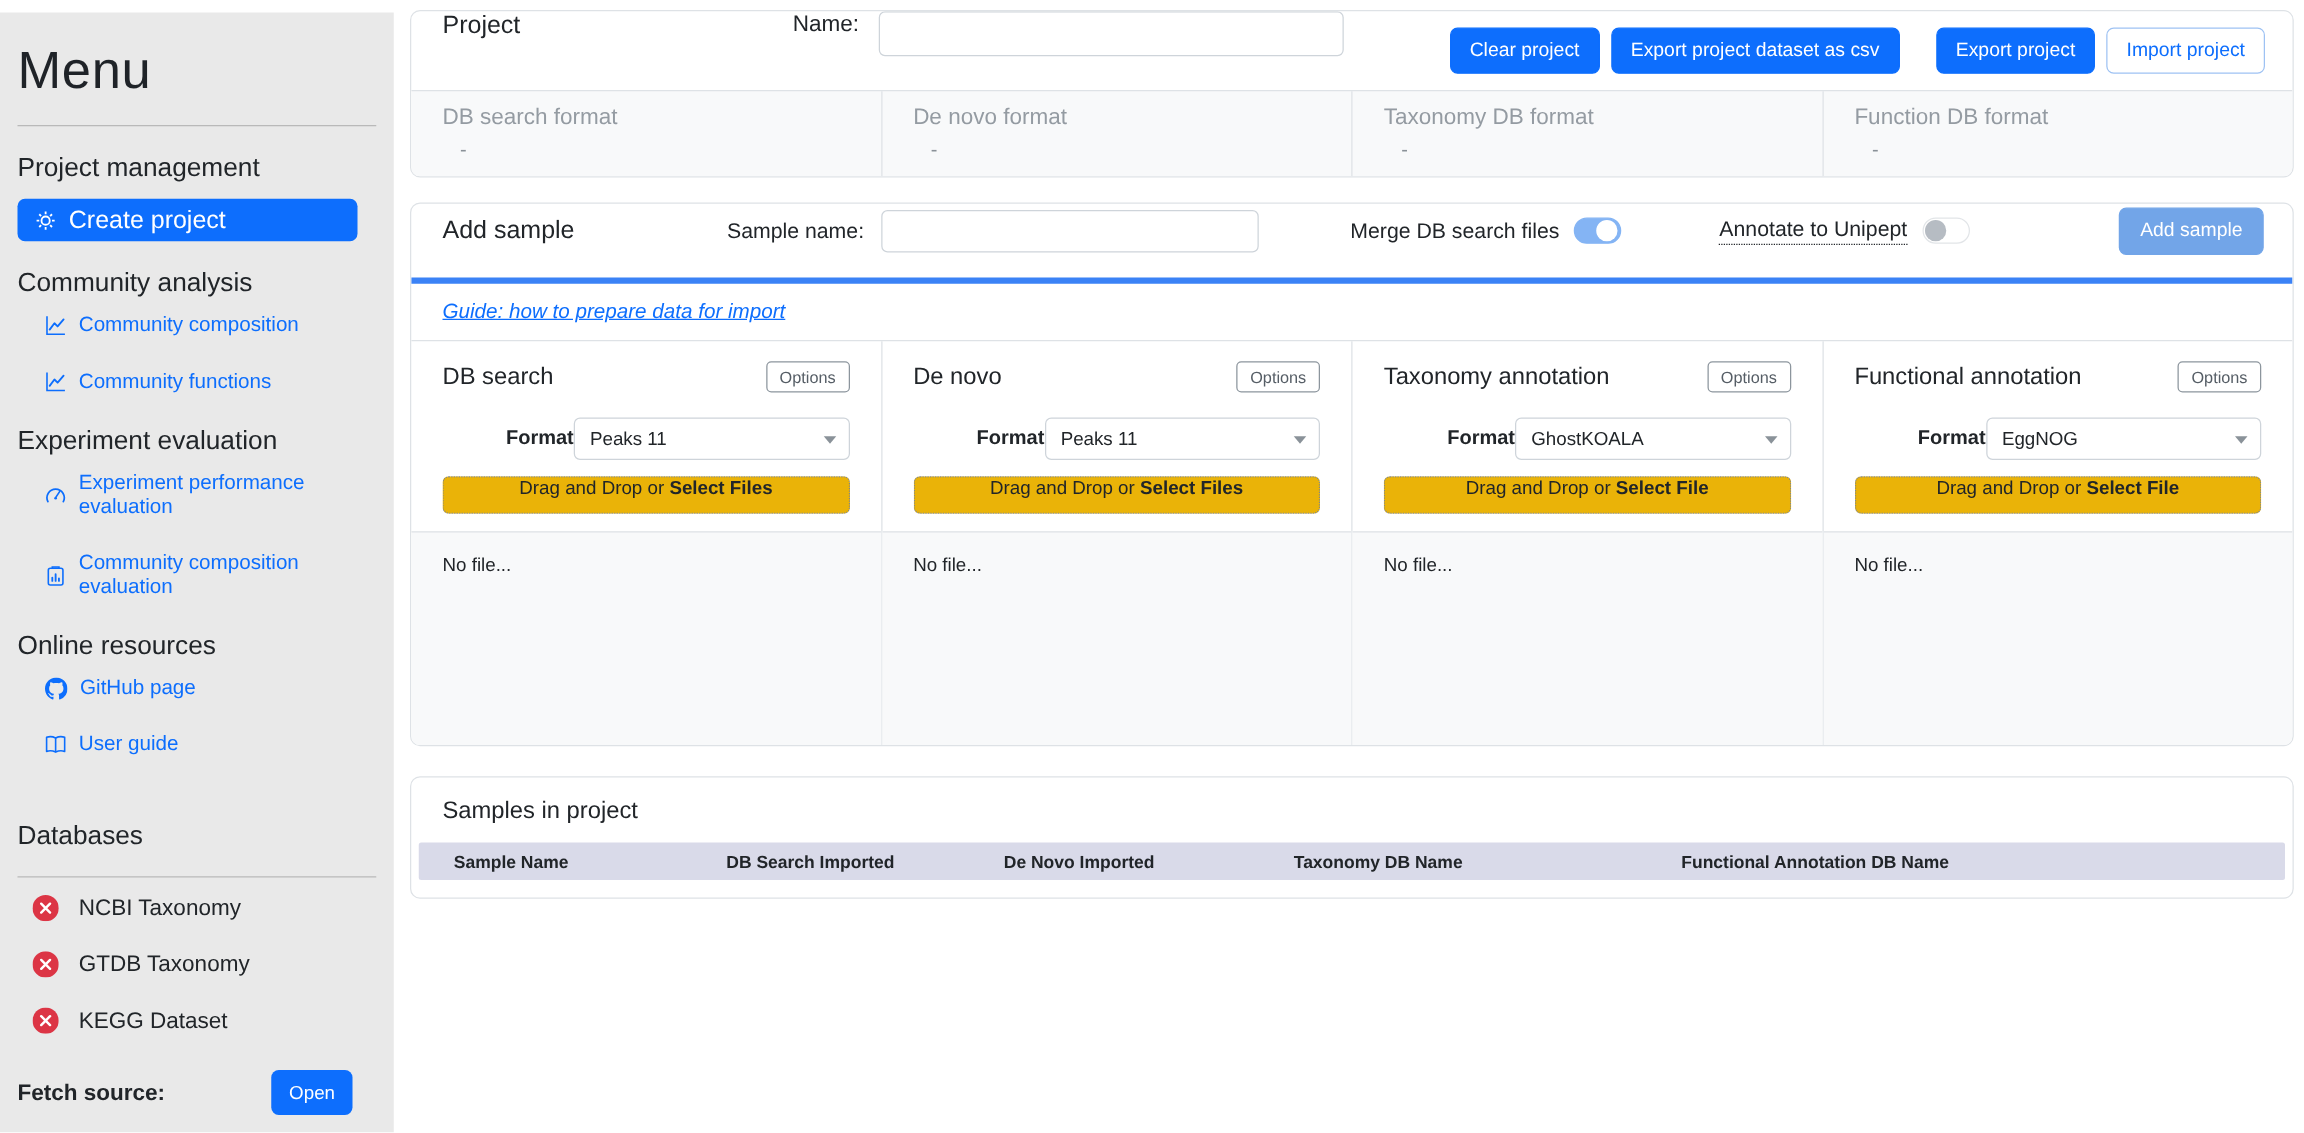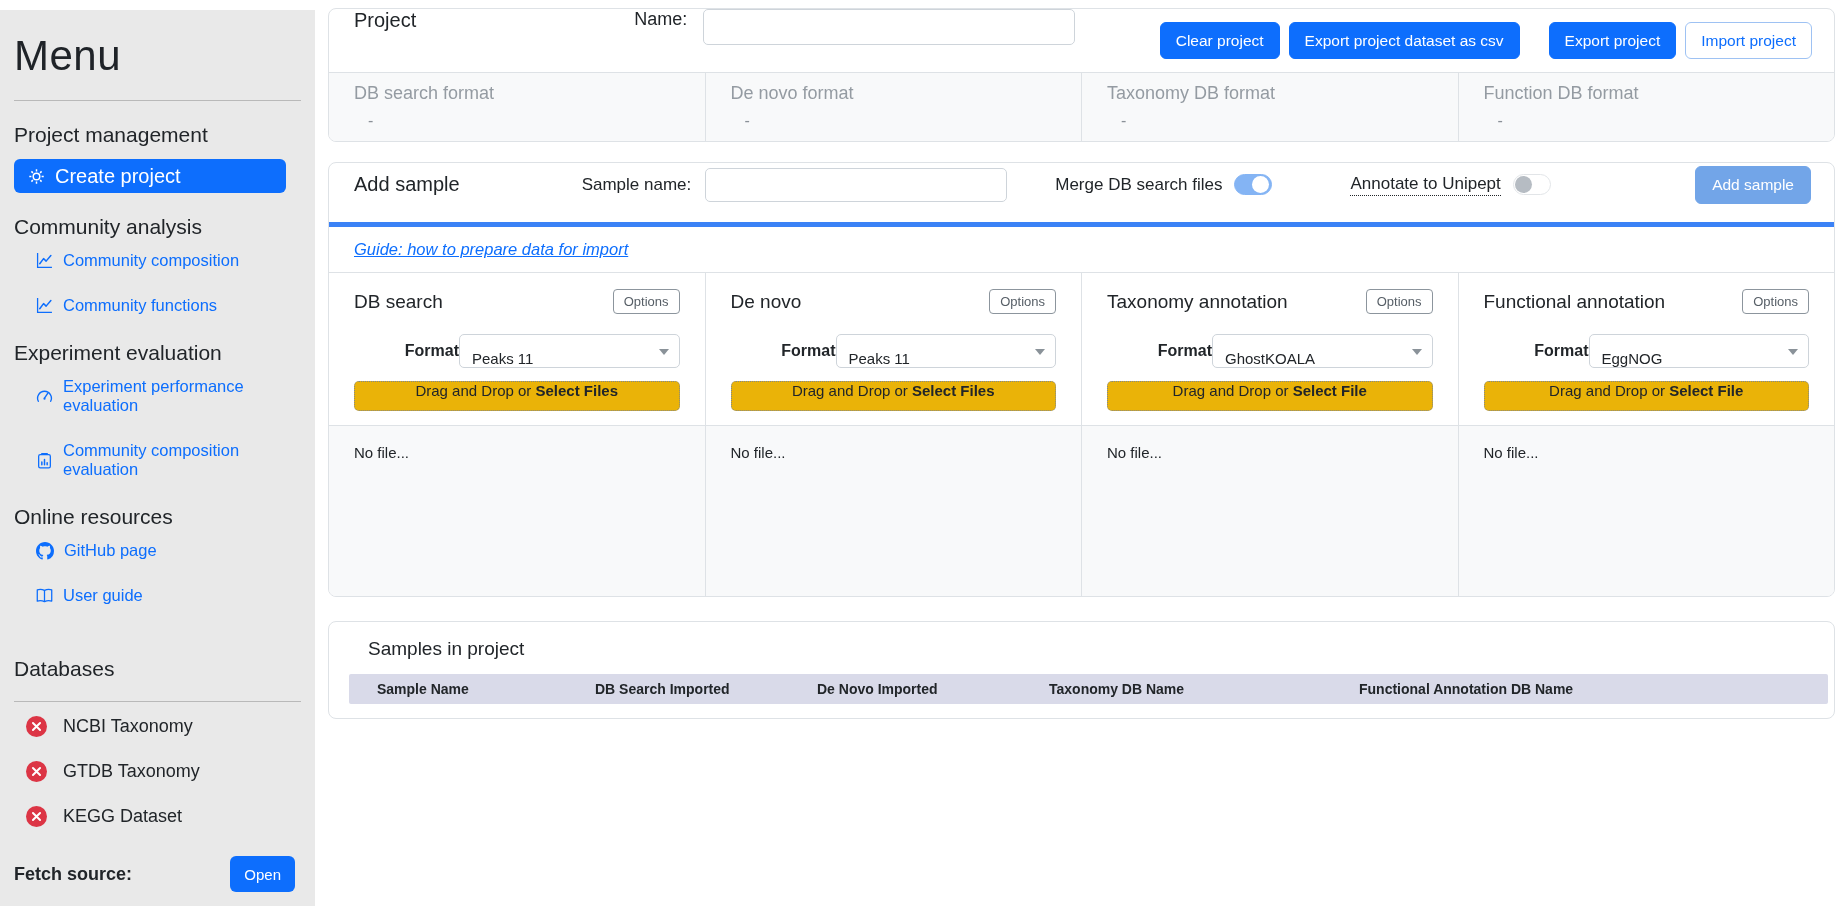--- a/index.html
+++ b/index.html
@@ -14,21 +14,21 @@
   .side-hr { border:none; border-top:1px solid #b9b9b9; margin:20px 0 14px 0; }
   .side-heading { font-size:21px; color:#212529; margin:22px 0 12px 0; font-weight:400; }
   .create-btn { display:flex; align-items:center; gap:10px; background:#0d6efd; color:#fff;
     border:none; border-radius:6px; width:272px; height:34px; padding:0 14px; font-size:20px;
     cursor:pointer; margin:2px 0 10px 0; font-family:inherit; }
   .side-link { display:flex; align-items:center; gap:10px; color:#0d6efd; font-size:16.5px;
     margin:0 0 26px 22px; cursor:pointer; text-decoration:none; }
   .side-link svg { flex:0 0 auto; }
   .db-item { display:flex; align-items:center; gap:16px; font-size:18px; color:#212529;
     margin:0 0 24px 12px; }
-  .fetch-row { position:absolute; bottom:14px; left:14px; right:20px; display:flex;
+  .fetch-row { position:absolute; bottom:14px; left:14px; right:33px; display:flex;
     align-items:center; justify-content:space-between; }
   .fetch-label { font-size:18px; font-weight:bold; }
   .open-btn { background:#0d6efd; color:#ffffff; border:none; border-radius:6px; height:36px;
     padding:0 14px; font-size:15px; cursor:pointer; font-family:inherit; }
 
   
   .main { flex:1; padding:8px 8px 0 13px; }
   .card { border:1px solid #dee2e6; border-radius:8px; background:#fff; overflow:hidden; }
 
   
@@ -50,21 +50,21 @@
   .format-value { font-size:16px; color:#8a9198; margin:8px 0 0 14px; }
 
   
   .card2 { margin-top:20px; height:435px; display:flex; flex-direction:column; }
   .addsample-row { display:flex; align-items:center; height:64px; padding:0 23px 16px 25px;
     border-bottom:5px solid #3b82f6;justify-content:space-between; }
   .addsample-title { font-size:20px; }
   .samplename-label { font-size:17px; margin-left:122px; }
   .samplename-input { margin-left:14px; width:302px; height:34px; border:1px solid #ced4da;
     border-radius:5px; font-size:15px; padding:0 10px; font-family:inherit; }
-  .merge-label { font-size:17px; margin-left:48px; }
+  .merge-label { font-size:17px; margin-left:73px; }
   .switch { width:38px; height:21px; border-radius:11px; background:#fff;
     border:1px solid #e2e5e8; position:relative; margin-left:12px; cursor:pointer; flex:0 0 auto; }
   .switch .knob { position:absolute; top:1px; left:1px; width:17px; height:17px;
     border-radius:50%; background:#b6bcc3; }
   .switch.on { background:#84b4f4; border-color:#84b4f4; }
   .switch.on .knob { left:auto; right:2px; background:#fff; }
   .unipept-label { font-size:17px; margin-left:78px; border-bottom:1px dotted #212529;
     padding-bottom:1px; cursor:help; }
   .addsample-btn { margin-left:auto; background:#72a5e8; border:1px solid #72a5e8; color:#fff;
     border-radius:6px; font-size:15.5px; height:38px; padding:0 16px; font-family:inherit; cursor:pointer; }
@@ -75,33 +75,33 @@
   .import-col { flex:1; border-right:1px solid #dee2e6; display:flex; flex-direction:column; }
   .import-col:last-child { border-right:none; }
   .col-top { padding:16px 25px 14px 25px; }
   .col-title-row { display:flex; align-items:center; justify-content:space-between; }
   .col-title { font-size:19px; }
   .options-btn { background:#fff; border:1px solid #8c959d; color:#565e66; border-radius:4px;
     font-size:13px; padding:4px 10px; cursor:pointer; font-family:inherit; }
   .format-row { display:flex; align-items:center; margin-top:20px; }
   .format-bold { font-size:16px; font-weight:bold; width:105px;text-align:right; }
   .select { flex:1; height:34px; border:1px solid #ced4da; border-radius:5px; position:relative;
-    display:flex; align-items:flex-end; padding:0 26px 0 12px; font-size:15px; cursor:pointer;
+    display:flex; align-items:center; padding:0 26px 0 12px; font-size:15px; cursor:pointer;
     background:#fff; }
   .select .caret { position:absolute; right:10px; top:14px; width:0; height:0;
     border-left:5px solid transparent; border-right:5px solid transparent; border-top:6px solid #8a9299; }
   .dropzone { margin-top:13px; height:30px; border:1px dotted #7e868e; border-radius:5px;
     display:flex; align-items:flex-start; justify-content:center; font-size:15px; cursor:pointer;
     background:#eab308; white-space:pre; }
   .dropzone b { font-weight:bold; }
   .col-files { flex:1; background:#f8f9fa; border-top:1px solid #dee2e6; padding:18px 25px;
     font-size:15px; color:#212529; }
 
   
-  .card3 { margin-top:24px; padding:14px 6px 14px 20px; }
+  .card3 { margin-top:24px; padding:14px 6px 14px 6px; }
   .samples-title { font-size:19px; margin:2px 0 14px 19px; }
   .table-header { background:#d9dae9; border-radius:2px; display:grid;
     grid-template-columns:218px 222px 232px 310px 1fr; align-items:center; height:30px;
     font-size:14px; font-weight:bold; padding-left:28px; }
 
   svg.icon { display:block; }
 </style>
 </head>
 <body>
 

